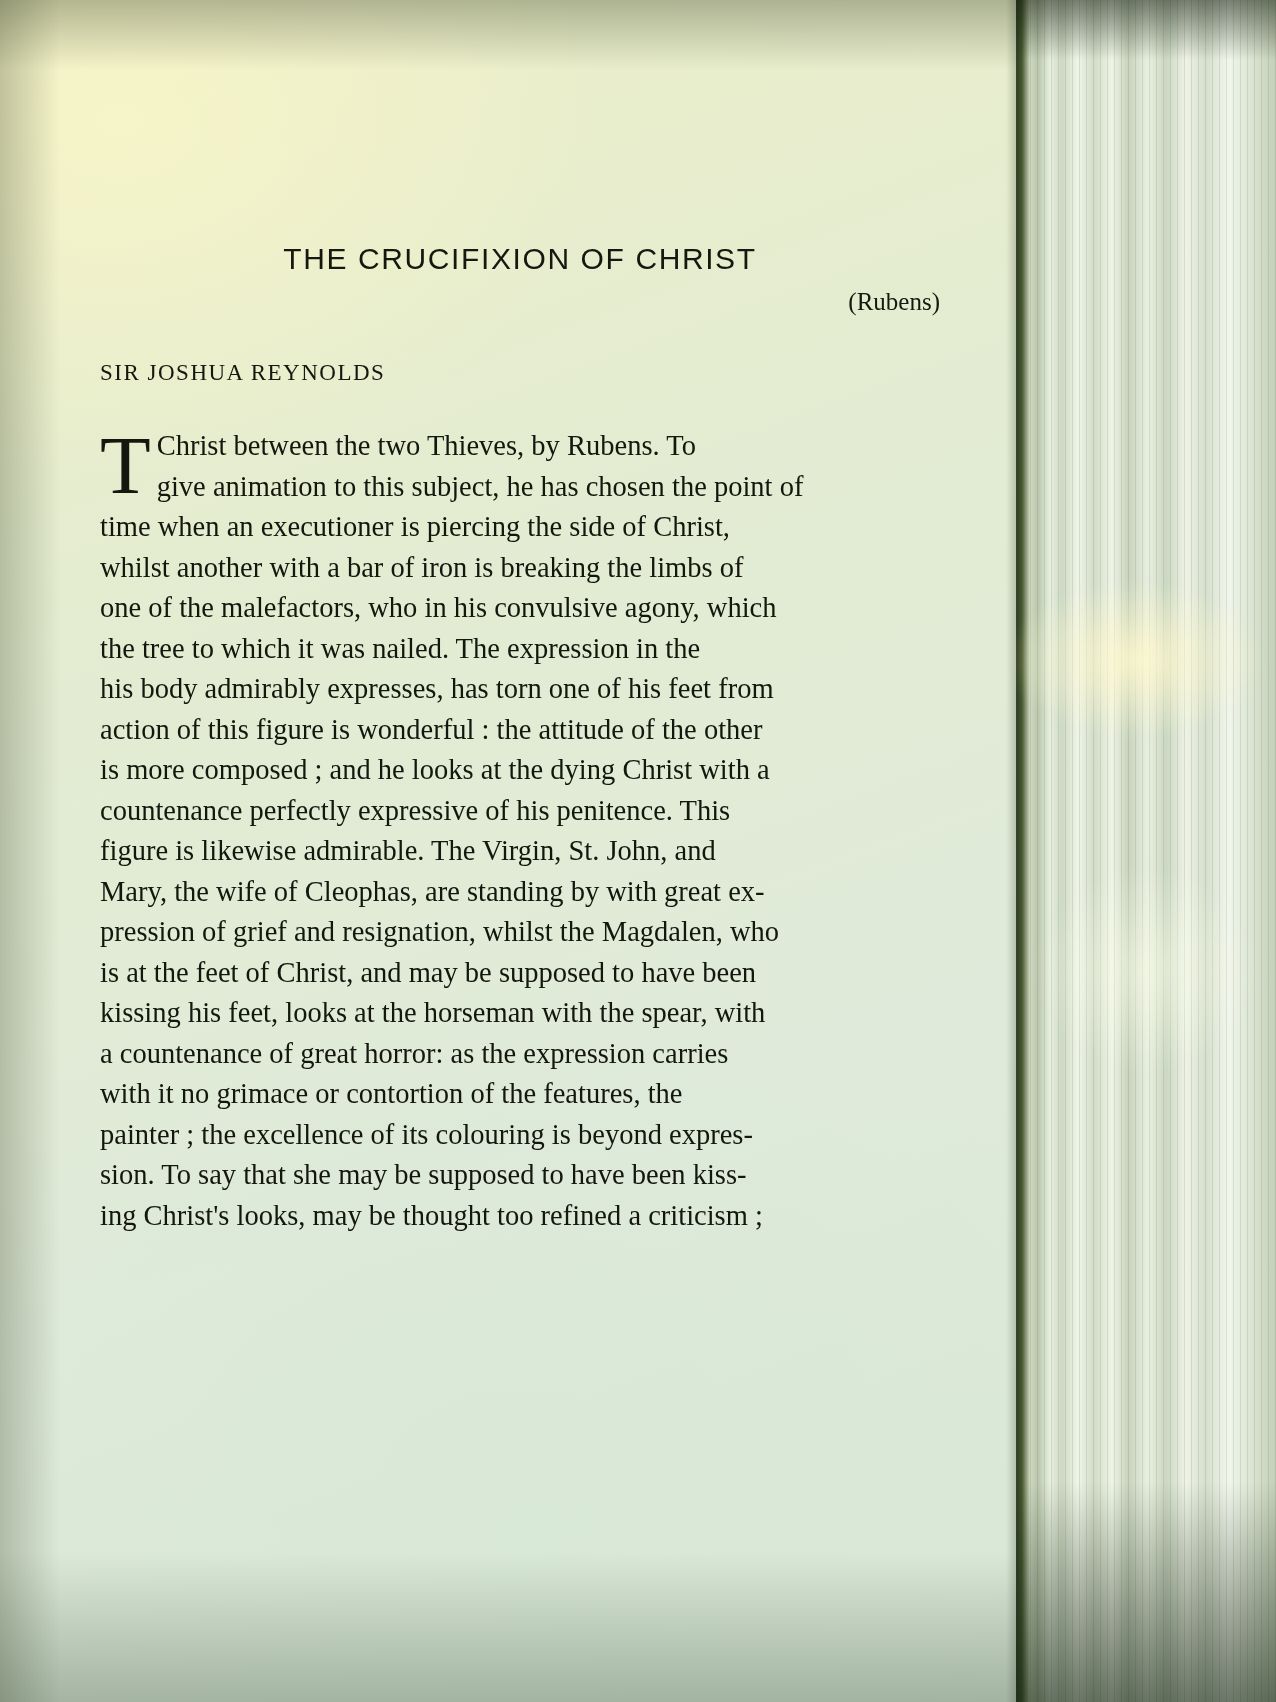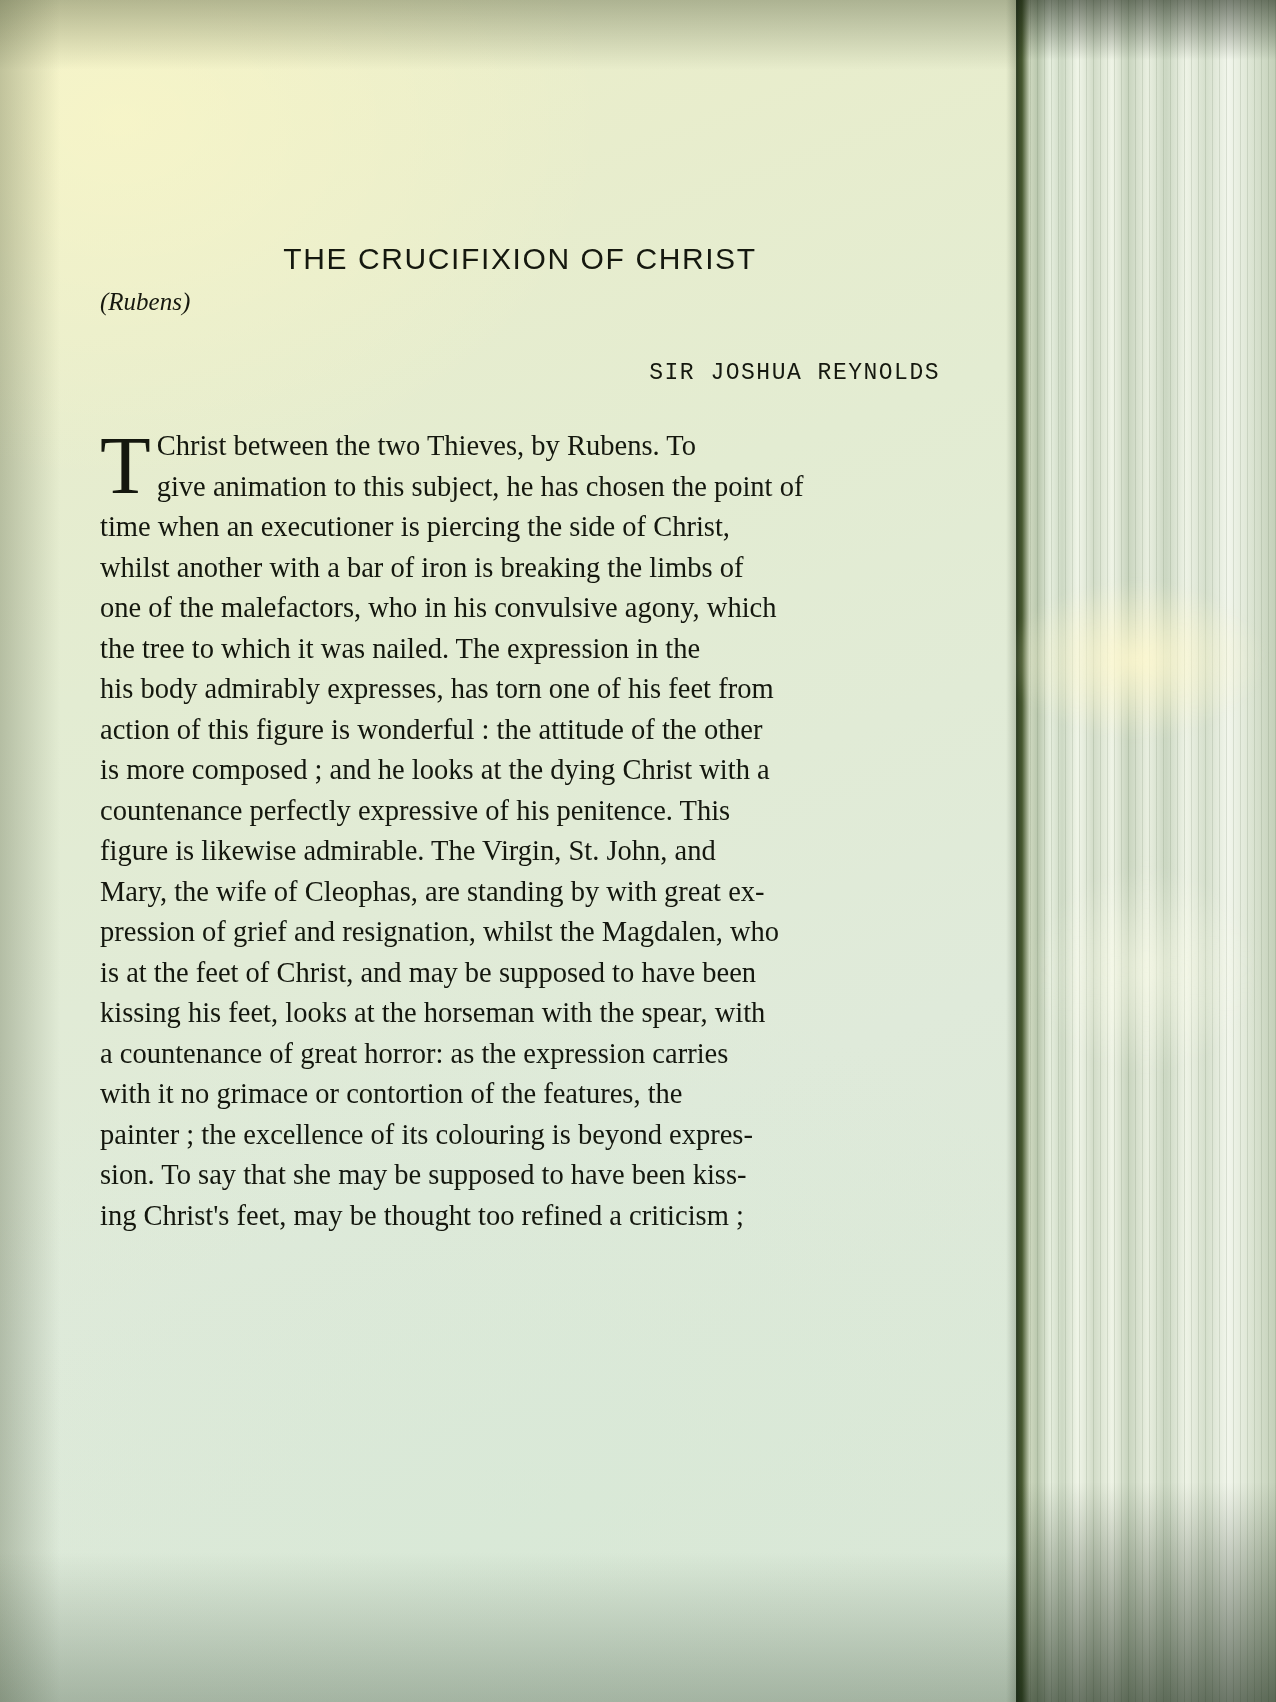--- a/index.html
+++ b/index.html
@@ -59,31 +59,30 @@
     font-family: "Liberation Sans", sans-serif;
     font-size: 30px;
     letter-spacing: 1.6px;
     text-align: center;
     color: #15180f;
     font-weight: normal;
     margin: 0 0 12px 0;
     text-indent: 0;
   }
   .subtitle {
-    text-align: left;
-    font-style: italic;
+    text-align: right;
     font-size: 25px;
     color: #17190f;
     margin: 0 0 44px 0;
   }
   .author {
-    font-family: Liberation Mono, monospace;
+    font-family: Liberation Serif, serif;
     font-size: 23px;
     letter-spacing: 1.5px;
-    text-align: right;
+    text-align: left;
     color: #15180f;
     margin: 0 0 40px 0;
   }
   .body-text {
     font-size: 28.5px;
     line-height: 40.5px;
     color: #14170e;
     text-align: justify;
     position: relative;
     margin: 0;
@@ -193,21 +192,21 @@
       <span class="line">countenance  perfectly  expressive  of  his  penitence.   This</span>
       <span class="line">figure  is  likewise  admirable.   The  Virgin,  St. John,  and</span>
       <span class="line">Mary, the wife of Cleophas, are standing by with great ex-</span>
       <span class="line">pression of grief and resignation, whilst the Magdalen, who</span>
       <span class="line">is at the feet  of Christ, and  may be supposed to  have been</span>
       <span class="line">kissing his feet, looks at the horseman with the spear, with</span>
       <span class="line">a countenance  of  great  horror: as  the  expression  carries</span>
       <span class="line">with  it  no  grimace  or  contortion  of  the features,  the</span>
       <span class="line">painter ;  the  excellence  of  its colouring  is beyond  expres-</span>
       <span class="line">sion.   To  say  that  she  may  be  supposed  to  have  been kiss-</span>
-      <span class="line">ing  Christ's  feet, may  be  thought  too  refined  a criticism ;</span>
+      <span class="line">ing  Christ's  looks, may  be  thought  too  refined  a criticism ;</span>
     </div>
 
   </div>
 
   <div class="gutter-edge-shadow"></div>
   <div class="gutter">
     <div class="gutter-lines"></div>
     <div class="gutter-glow"></div>
     <div class="gutter-glow2"></div>
     <div class="gutter-dark-top"></div>

